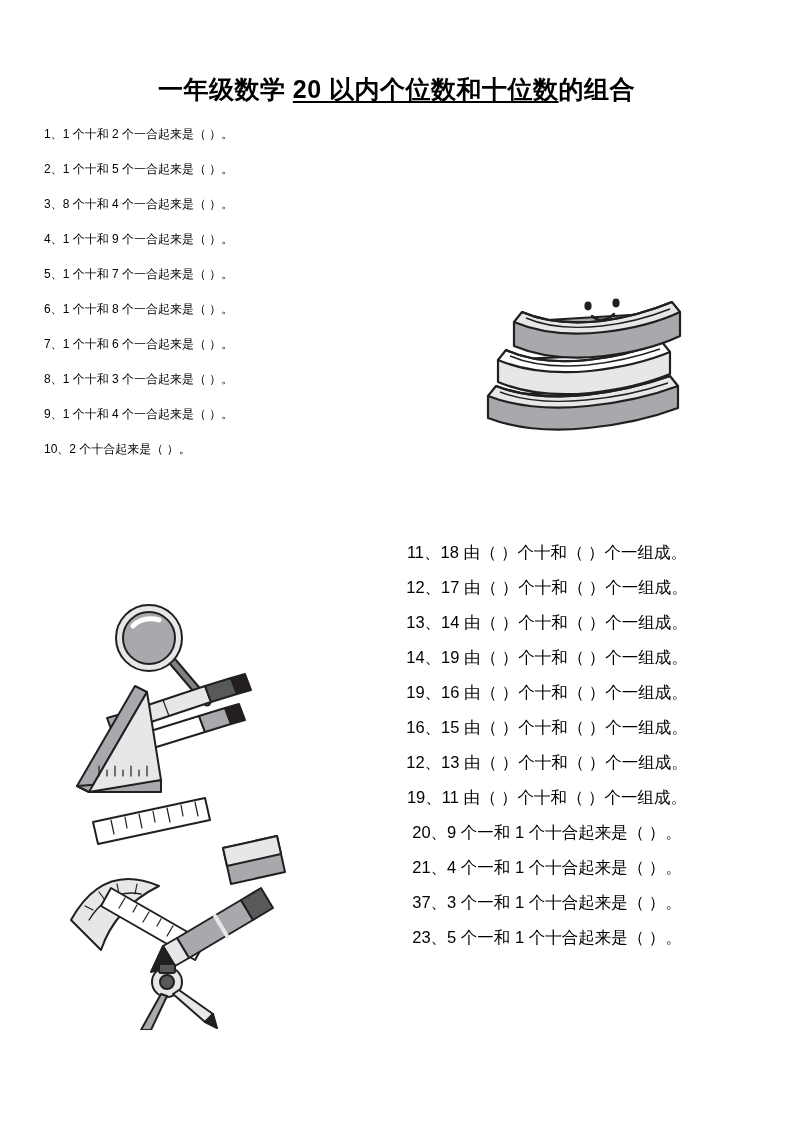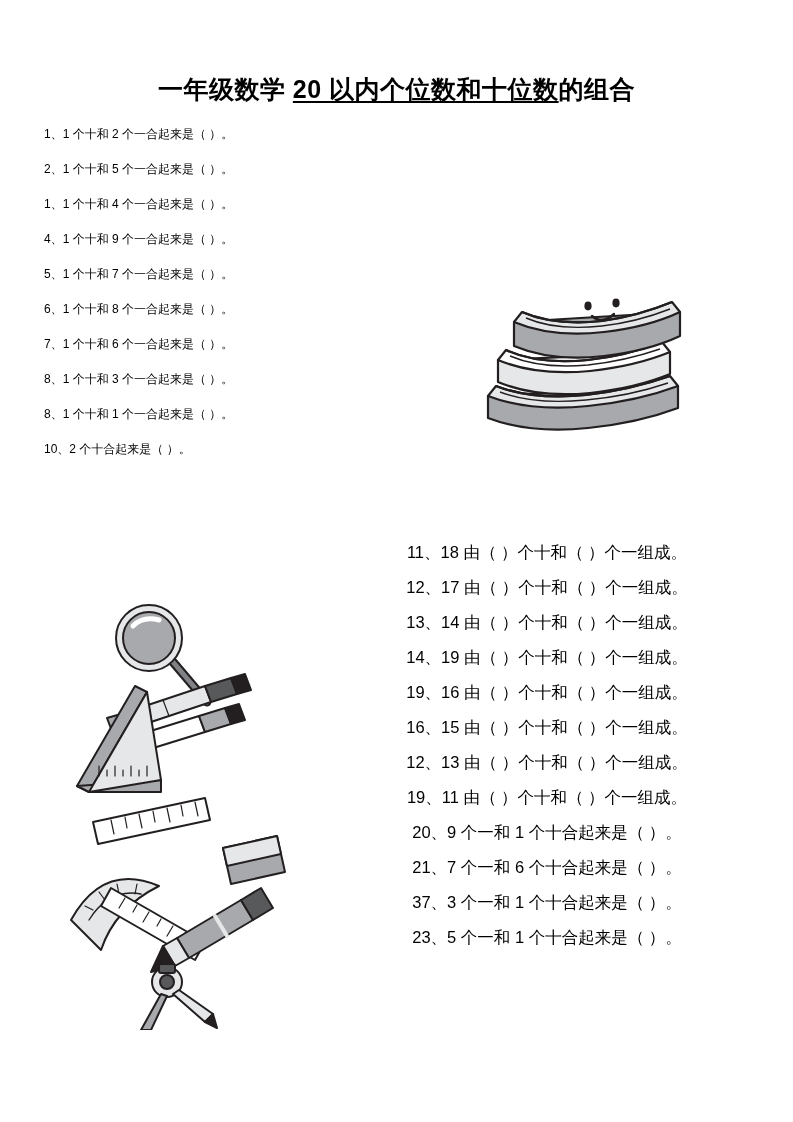--- a/index.html
+++ b/index.html
@@ -78,41 +78,41 @@
 </head>
 <body>
 
 <div class="page">
 
   <h1 class="title"><span>一年级数学 </span><span class="underline">20 以内个位数和十位数</span><span>的组合</span></h1>
 
   <div class="qlist-top">
     <div class="q">1、1 个十和 2 个一合起来是（    ）。</div>
     <div class="q">2、1 个十和 5 个一合起来是（    ）。</div>
-    <div class="q">1、1 个十和 4 个一合起来是（    ）。</div>
+    <div class="q">3、8 个十和 4 个一合起来是（    ）。</div>
     <div class="q">4、1 个十和 9 个一合起来是（    ）。</div>
     <div class="q">5、1 个十和 7 个一合起来是（    ）。</div>
     <div class="q">6、1 个十和 8 个一合起来是（    ）。</div>
     <div class="q">7、1 个十和 6 个一合起来是（    ）。</div>
     <div class="q">8、1 个十和 3 个一合起来是（    ）。</div>
-    <div class="q">8、1 个十和 1 个一合起来是（    ）。</div>
+    <div class="q">9、1 个十和 4 个一合起来是（    ）。</div>
     <div class="q">10、2 个十合起来是（    ）。</div>
   </div>
 
   <div class="qlist-bottom">
     <div class="q">11、18 由（     ）个十和（     ）个一组成。</div>
     <div class="q">12、17 由（     ）个十和（     ）个一组成。</div>
     <div class="q">13、14 由（     ）个十和（     ）个一组成。</div>
     <div class="q">14、19 由（     ）个十和（     ）个一组成。</div>
     <div class="q">19、16 由（     ）个十和（     ）个一组成。</div>
     <div class="q">16、15 由（     ）个十和（     ）个一组成。</div>
     <div class="q">12、13 由（     ）个十和（     ）个一组成。</div>
     <div class="q">19、11 由（     ）个十和（     ）个一组成。</div>
     <div class="q">20、9 个一和 1 个十合起来是（     ）。</div>
-    <div class="q">21、7 个一和 6 个十合起来是（     ）。</div>
+    <div class="q">21、4 个一和 1 个十合起来是（     ）。</div>
     <div class="q">37、3 个一和 1 个十合起来是（     ）。</div>
     <div class="q">23、5 个一和 1 个十合起来是（     ）。</div>
   </div>
 
   <div class="books">
     <svg width="230" height="180" viewBox="0 0 230 180" xmlns="http://www.w3.org/2000/svg">
       <g stroke="#231f20" stroke-width="2.2" stroke-linejoin="round">
 
         <path d="M18 128 L18 150 Q60 166 118 160 Q168 155 208 140 L208 118 Z" fill="#a7a9ac"></path>
         <path d="M18 128 Q60 144 118 138 Q168 133 208 118 L200 108 Q160 122 116 127 Q62 132 26 118 Z" fill="#e6e7e8"></path>

